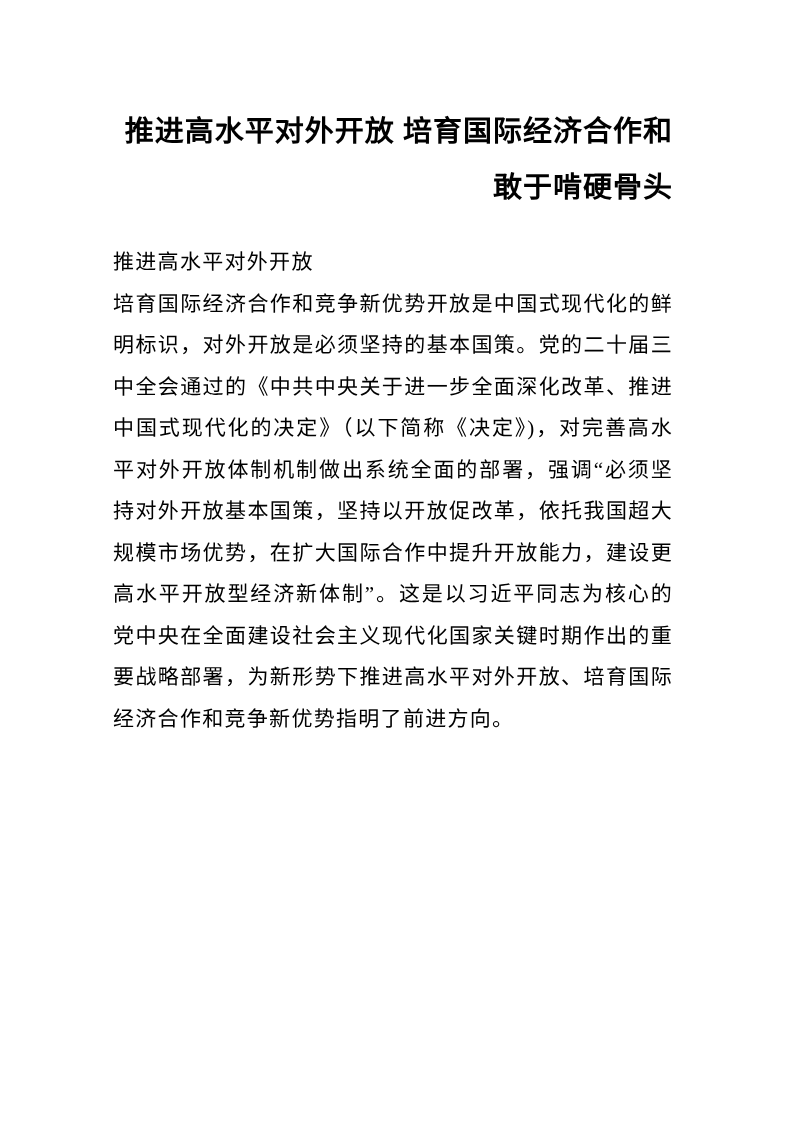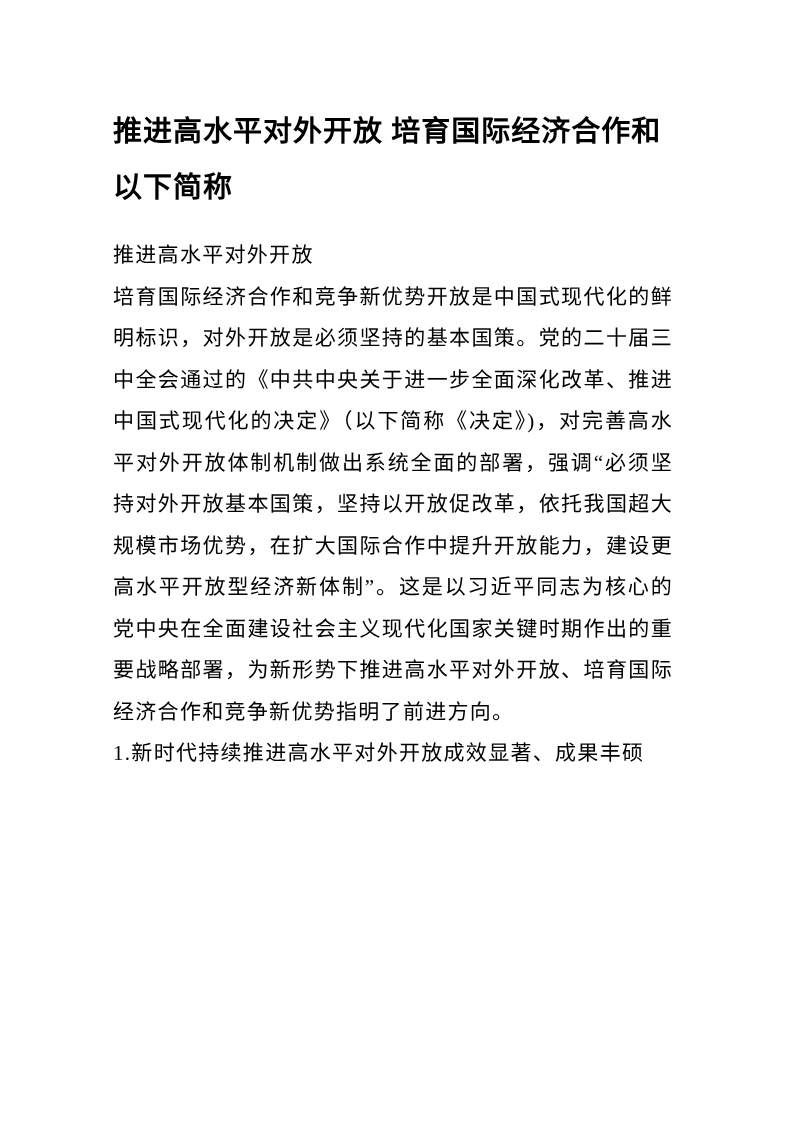--- a/index.html
+++ b/index.html
@@ -14,50 +14,49 @@
     margin: 0 auto;
     background: #ffffff;
     color: #000000;
     overflow: hidden;
     box-sizing: border-box;
     padding: 0 120px 0 113px;
     font-family: "Liberation Serif", "DejaVu Serif", serif;
   }
   .doc-title {
     margin: 103px 0 0 0;
-    text-align: left;
+    text-align: right;
     font-size: 29px;
     font-weight: 700;
     line-height: 56px;
     letter-spacing: 1px;
   }
   .doc-title .title-line {
     display: block;
   }
   .doc-body {
-    margin-top: 20px;
+    margin-top: 27px;
     font-family: Liberation Serif, serif;
   }
   .doc-body p {
     margin: 0;
     font-size: 21px;
     line-height: 41.5px;
     letter-spacing: 1.3px;
     text-align: justify;
     text-justify: inter-ideograph;
     word-break: break-all;
   }
 </style>
 </head>
 <body>
 
 <div class="page">
   <h1 class="doc-title">
     <span class="title-line">推进高水平对外开放 培育国际经济合作和</span>
-    <span class="title-line">以下简称</span>
+    <span class="title-line">敢于啃硬骨头</span>
   </h1>
 
   <div class="doc-body">
     <p>推进高水平对外开放</p>
     <p>培育国际经济合作和竞争新优势开放是中国式现代化的鲜明标识，对外开放是必须坚持的基本国策。党的二十届三中全会通过的《中共中央关于进一步全面深化改革、推进中国式现代化的决定》（以下简称《决定》)，对完善高水平对外开放体制机制做出系统全面的部署，强调“必须坚持对外开放基本国策，坚持以开放促改革，依托我国超大规模市场优势，在扩大国际合作中提升开放能力，建设更高水平开放型经济新体制”。这是以习近平同志为核心的党中央在全面建设社会主义现代化国家关键时期作出的重要战略部署，为新形势下推进高水平对外开放、培育国际经济合作和竞争新优势指明了前进方向。</p>
-    <p>1.新时代持续推进高水平对外开放成效显著、成果丰硕</p>
   </div>
 </div>
 
 </body></html>

